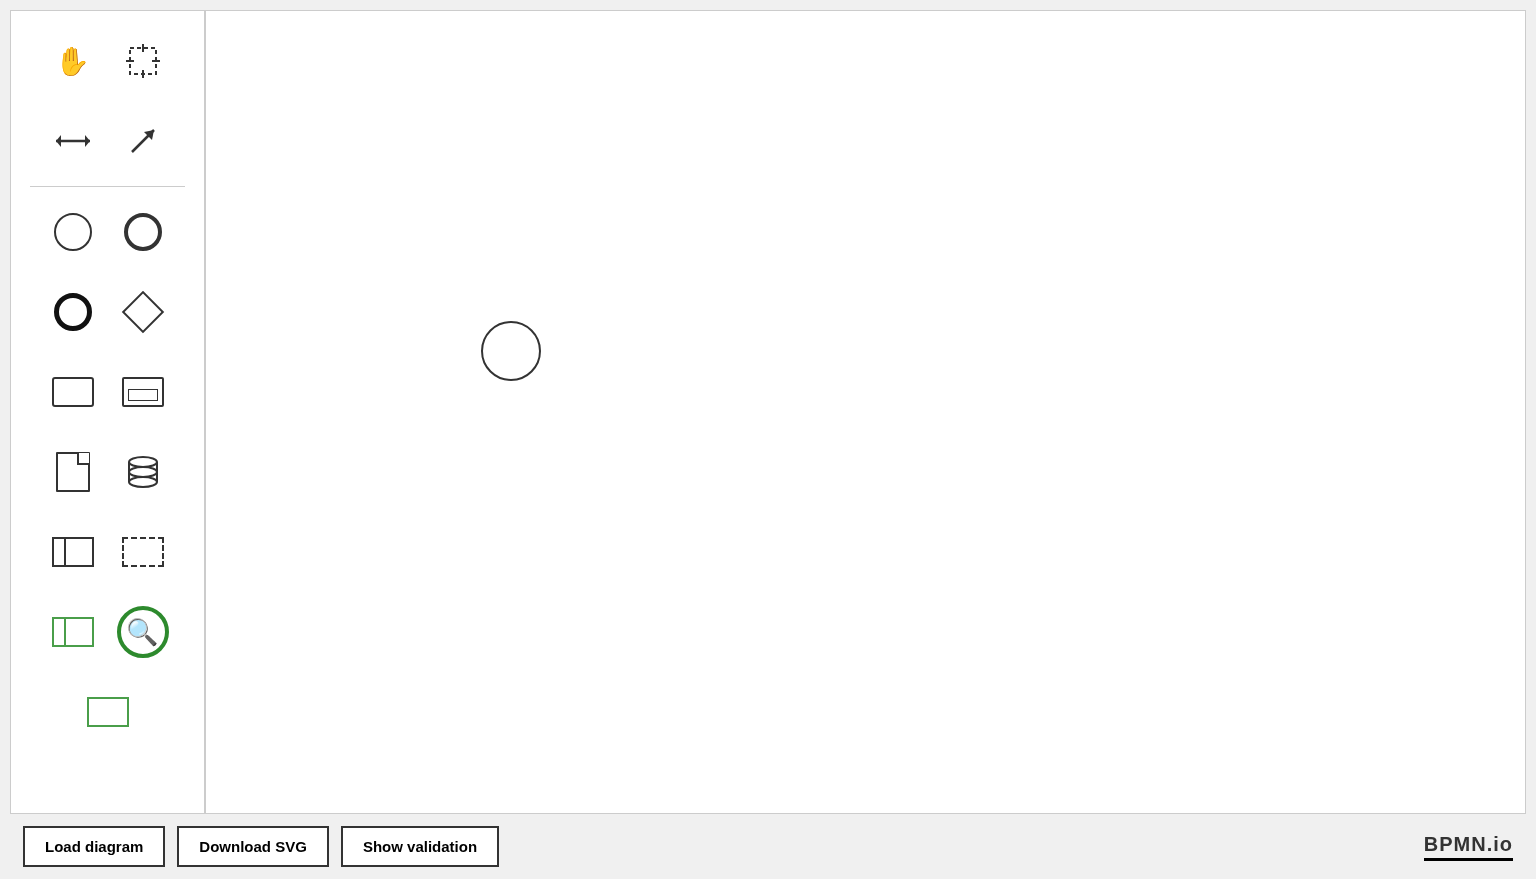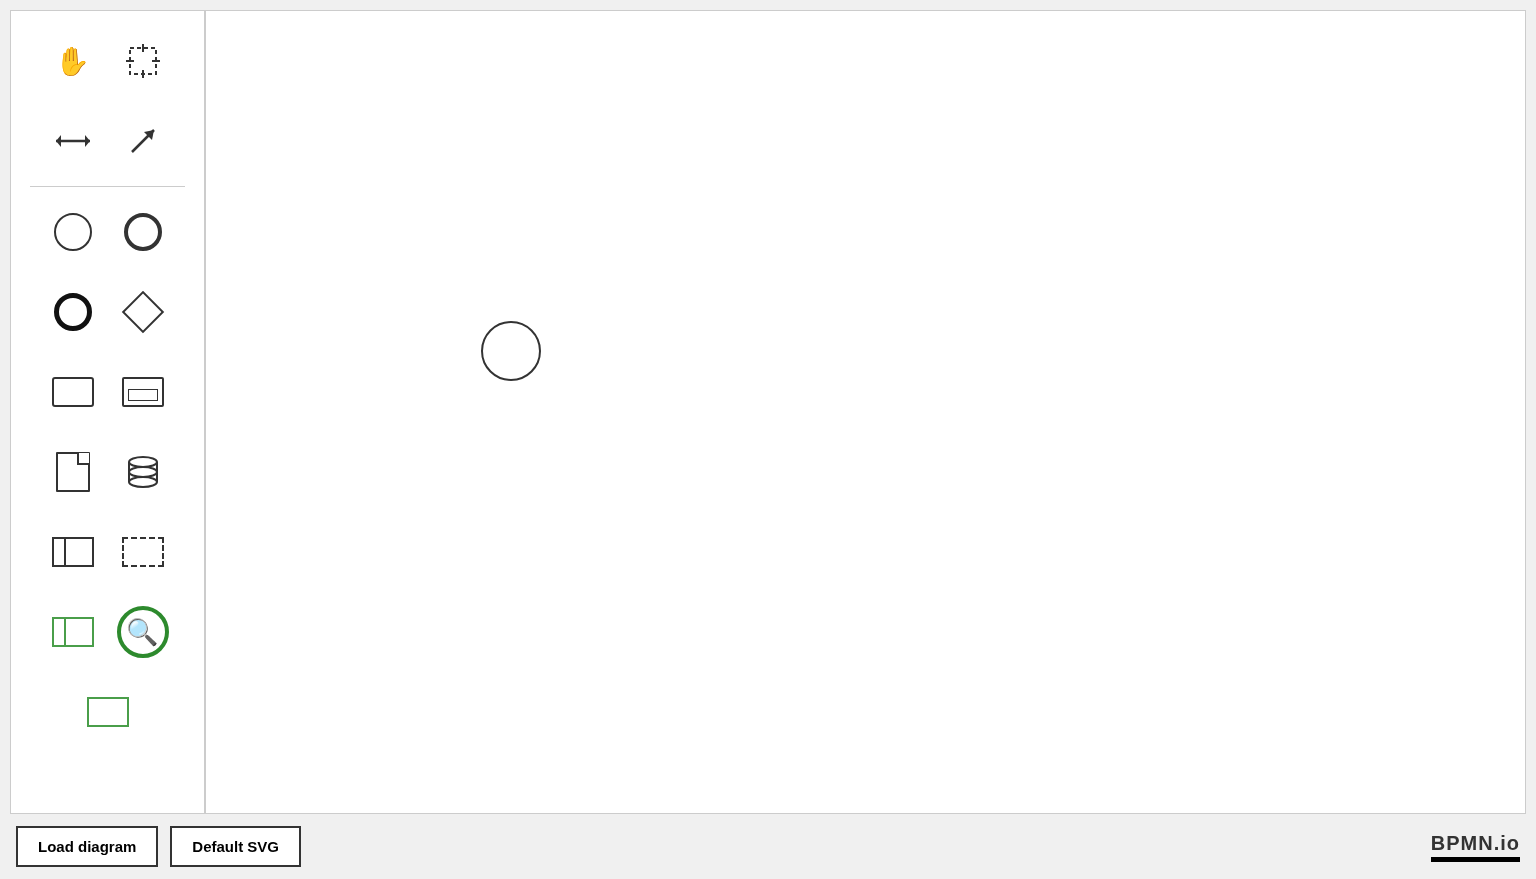--- a/index.html
+++ b/index.html
@@ -75,42 +75,42 @@
       border-radius: 50%;
       top: 310px;
       left: 275px;
     }
 
     .bottom-bar {
       height: 65px;
       background: #f0f0f0;
       display: flex;
       align-items: center;
-      padding: 0 16px;
+      padding: 0 23px;
       gap: 12px;
       flex-shrink: 0;
     }
 
     .bottom-btn {
       padding: 10px 20px;
       background: #ffffff;
       border: 2px solid #333333;
       font-size: 15px;
       font-weight: bold;
       cursor: pointer;
       white-space: nowrap;
     }
 
     .bpmn-logo {
       margin-left: auto;
       font-size: 20px;
       font-weight: bold;
       letter-spacing: 1px;
       color: #333333;
-      border-bottom: 5px solid #000000;
+      border-bottom: 3px solid #000000;
       padding-bottom: 2px;
     }
 
     
     .shape-circle-thin {
       width: 38px; height: 38px;
       border: 2px solid #333;
       border-radius: 50%;
     }
 
@@ -354,15 +354,16 @@
 
   </div>
 
   <div class="canvas-area">
     <div class="canvas-circle"></div>
   </div>
 </div>
 
 <div class="bottom-bar">
   <button class="bottom-btn">Load diagram</button>
-  <button class="bottom-btn">Default SVG</button>
+  <button class="bottom-btn">Download SVG</button>
+  <button class="bottom-btn">Show validation</button>
   <div class="bpmn-logo">BPMN.io</div>
 </div>
 
 </body></html>

